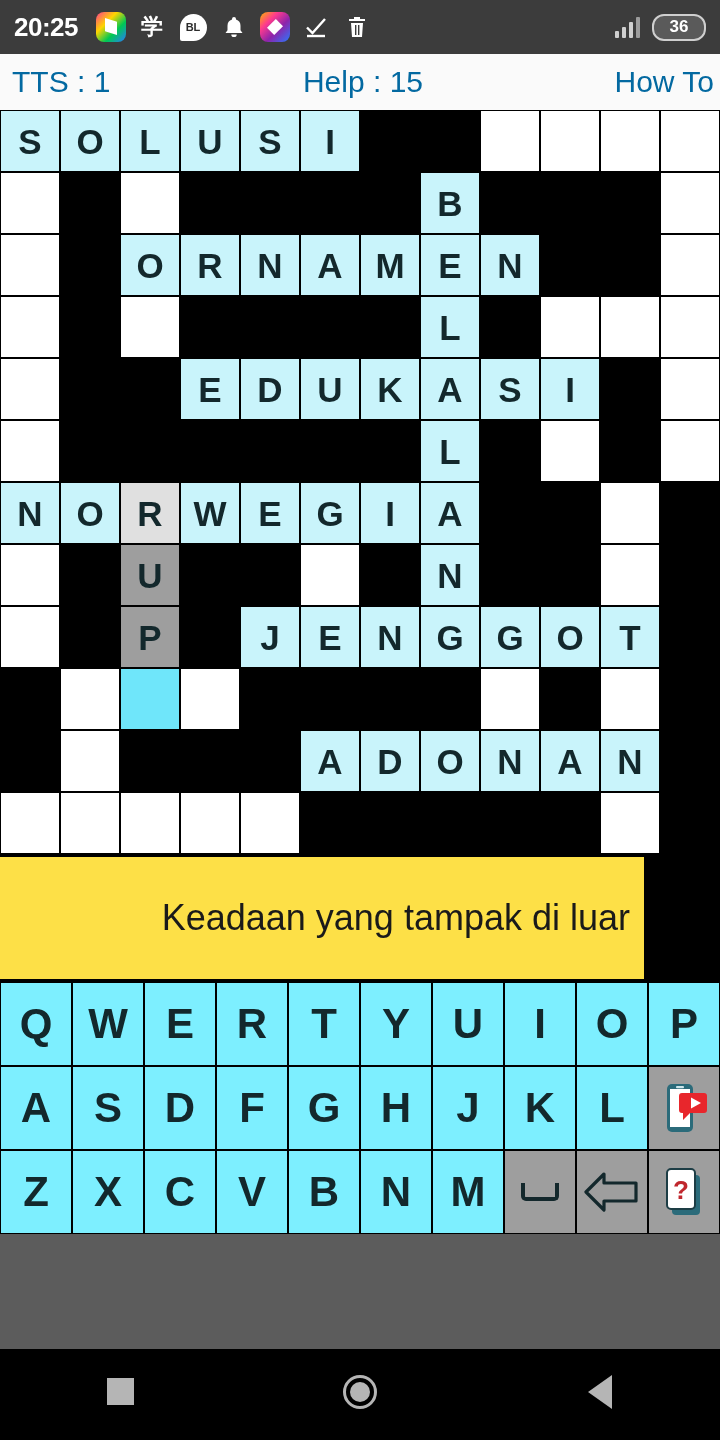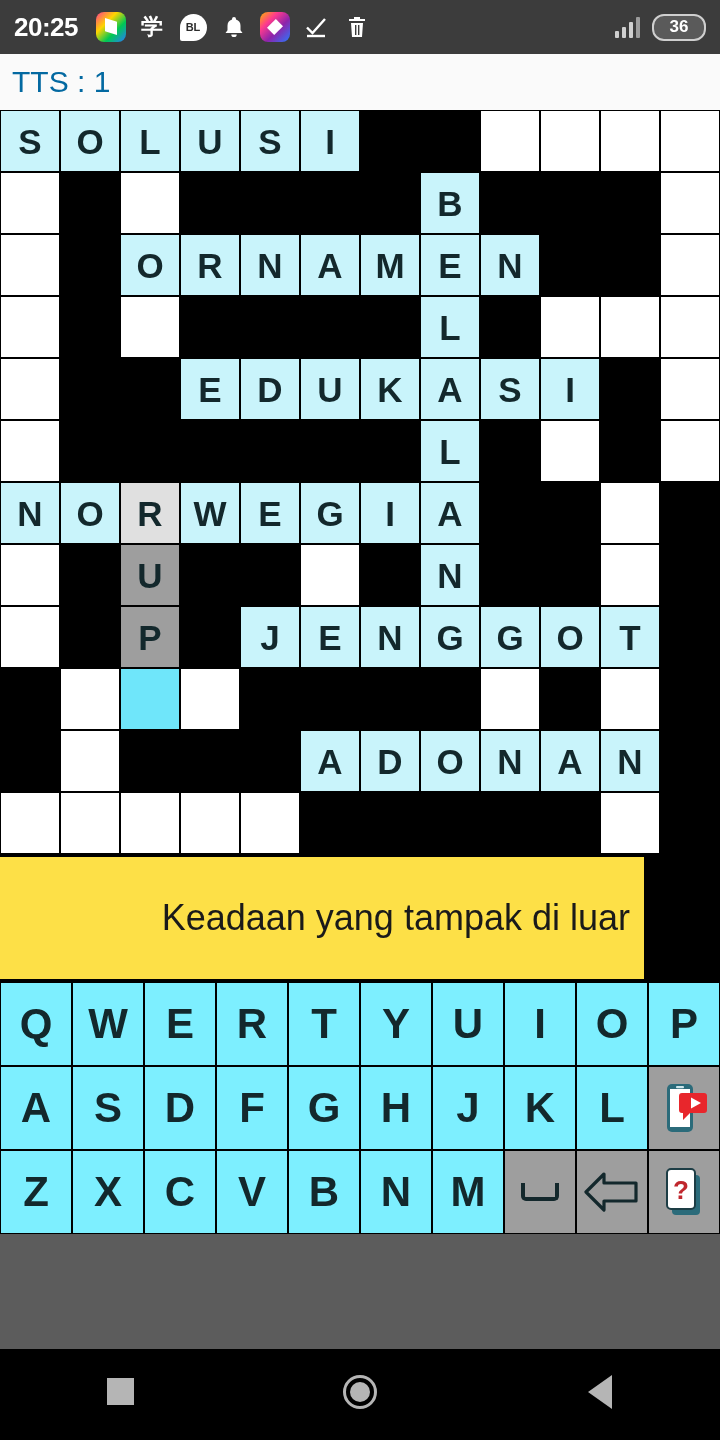--- a/index.html
+++ b/index.html
@@ -220,20 +220,22 @@
         <i></i>
         <i></i>
         <i></i>
       </span>
     <span class="battery">36</span>
   </span>
 </div>
 
 <div id="app-bar">
   <span class="seg left">TTS : 1</span>
+  <span class="seg mid">Help : 15</span>
+  <span class="seg right">How To</span>
 </div>
 
 <div id="grid-wrap">
   <div id="grid">
       <div class="cell filled">S</div>
       <div class="cell filled">O</div>
       <div class="cell filled">L</div>
       <div class="cell filled">U</div>
       <div class="cell filled">S</div>
       <div class="cell filled">I</div>

